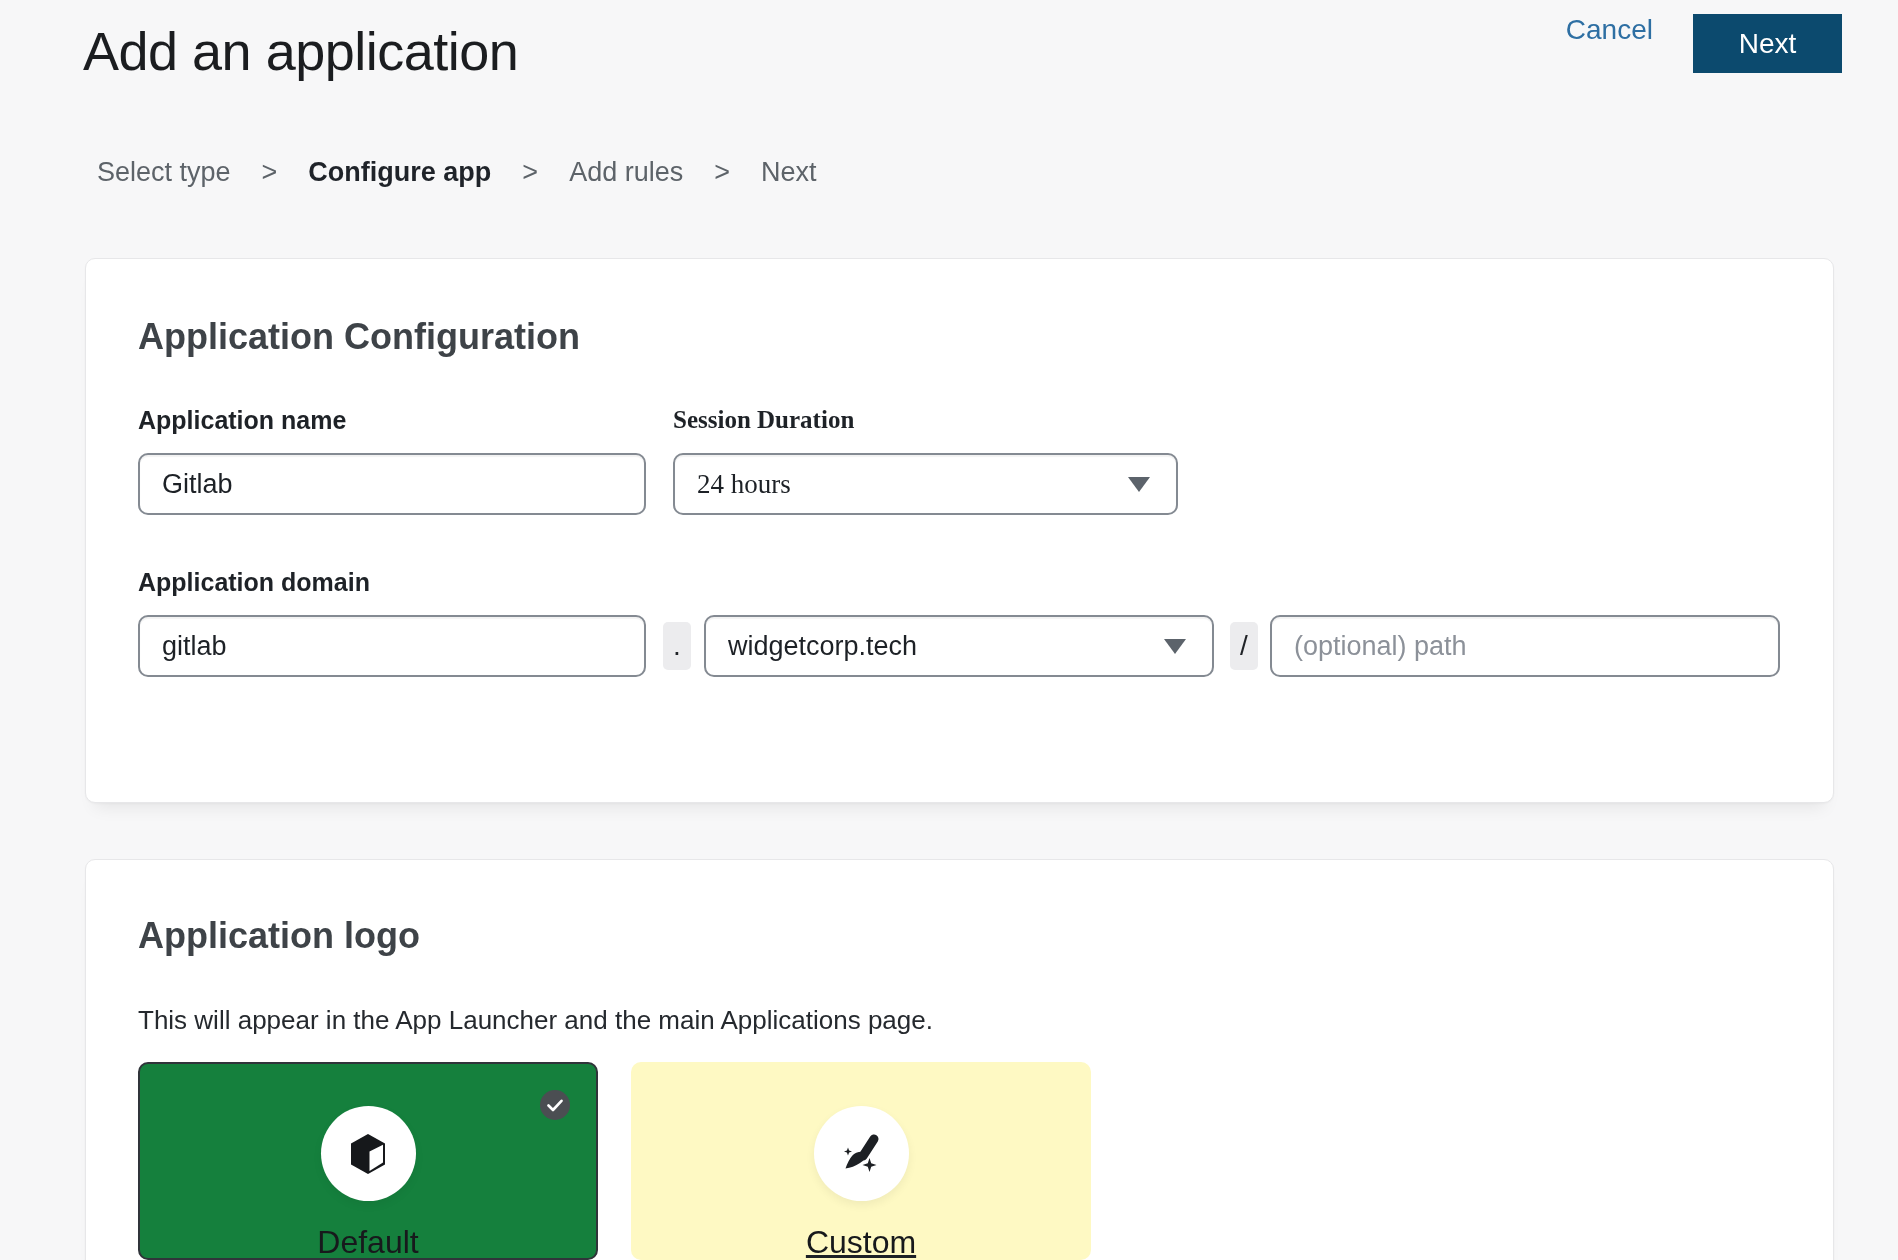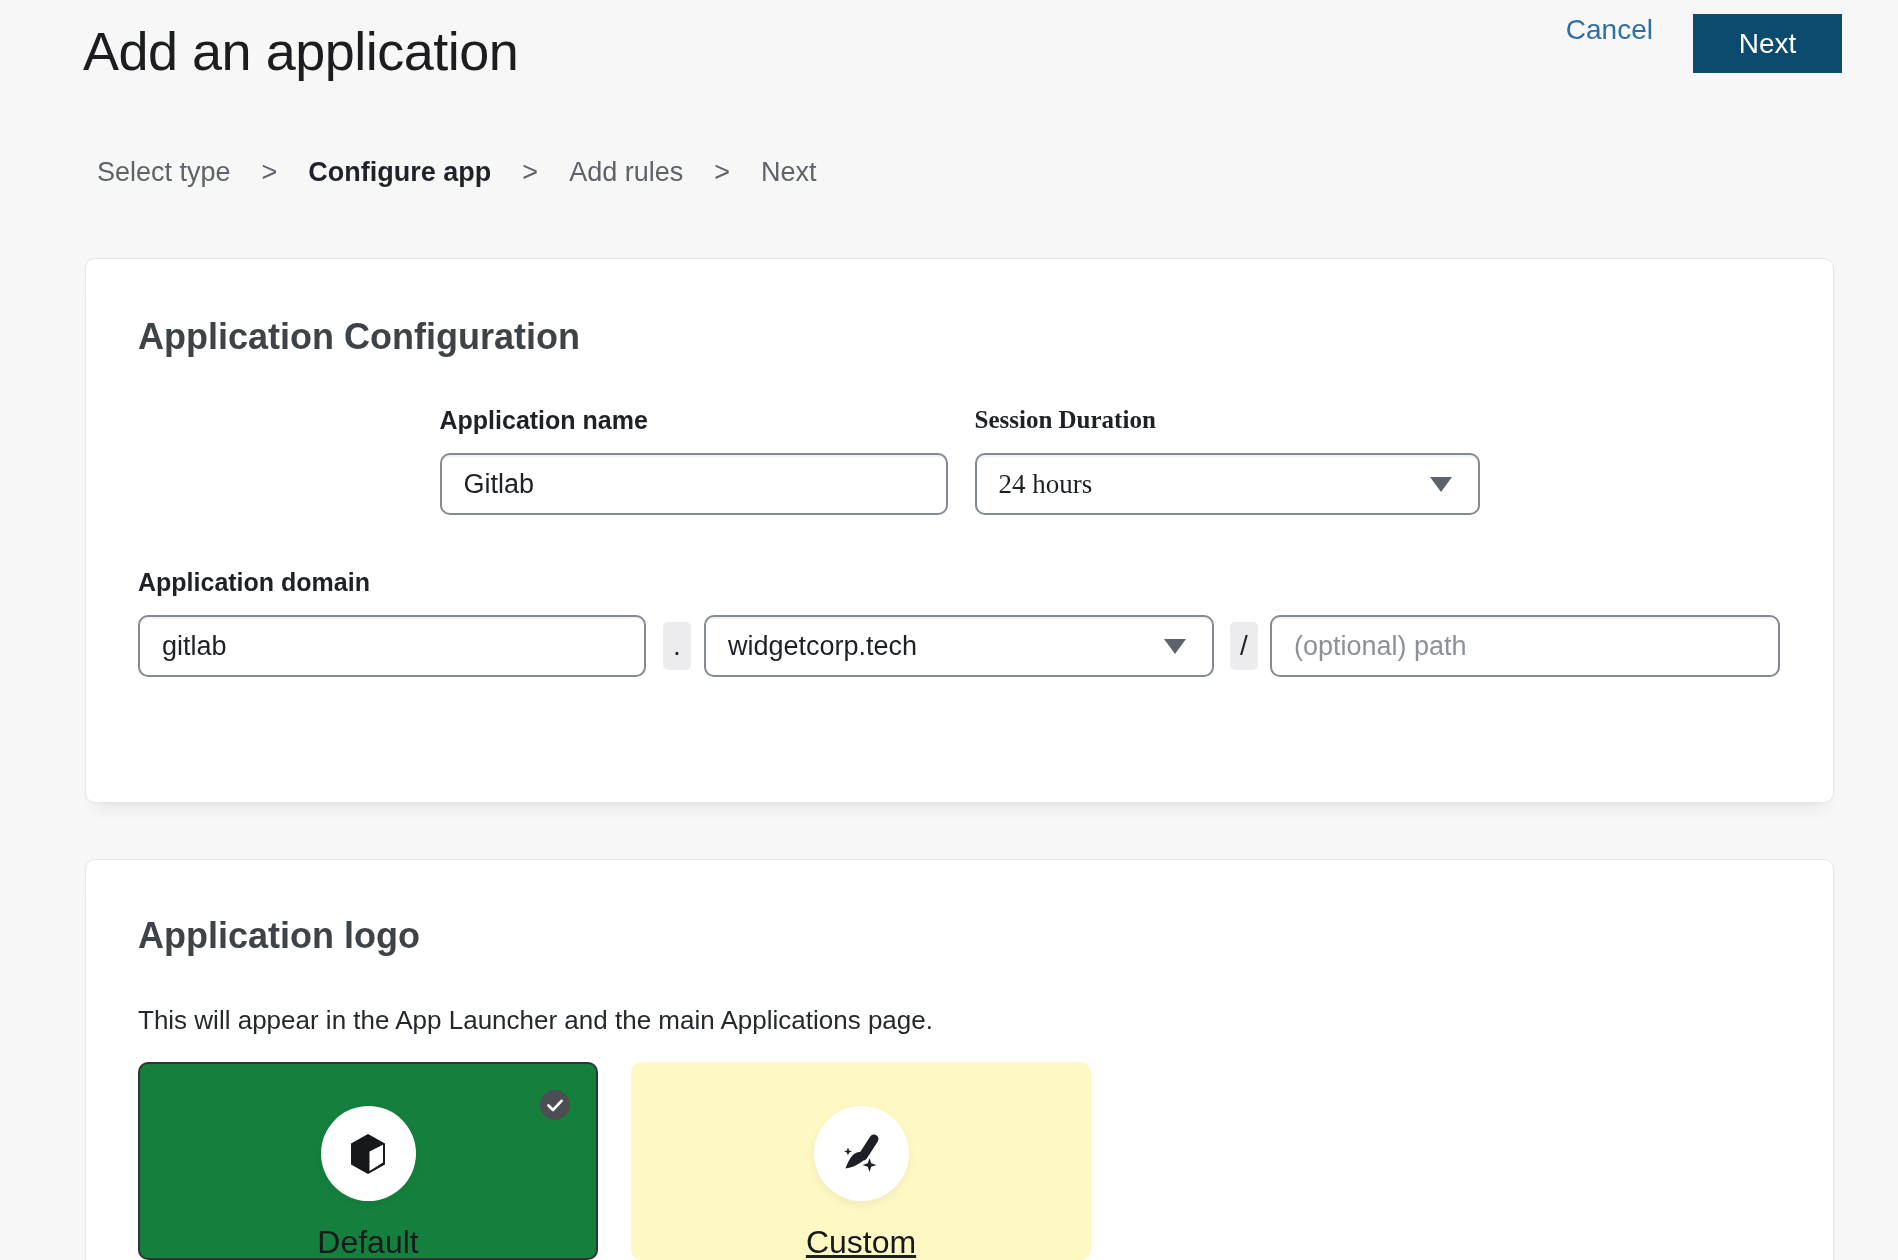--- a/index.html
+++ b/index.html
@@ -74,21 +74,21 @@
   .select-box {
     display: flex; align-items: center; justify-content: space-between;
     padding: 0 26px 0 22px; cursor: pointer;
   }
   .caret-down {
     width: 0; height: 0;
     border-left: 11px solid transparent; border-right: 11px solid transparent;
     border-top: 15px solid #5c636b;
   }
 
-  .fields-row { margin-top: 46px; display: flex; gap: 27px; justify-content: center; }
+  .fields-row { margin-top: 46px; display: flex; gap: 27px; }
   .field-name { width: 508px; }
   .field-duration { width: 505px; font-family: Liberation Serif, serif; }
 
   .domain-label { margin-top: 52px; }
   .domain-row { margin-top: 16px; display: flex; align-items: center; }
   .sub-input { width: 508px; }
   .sep-chip {
     width: 28px; height: 48px; border-radius: 5px; background: #ececee;
     display: flex; align-items: center; justify-content: center;
     font-size: 28px; color: #202327; flex: none;

